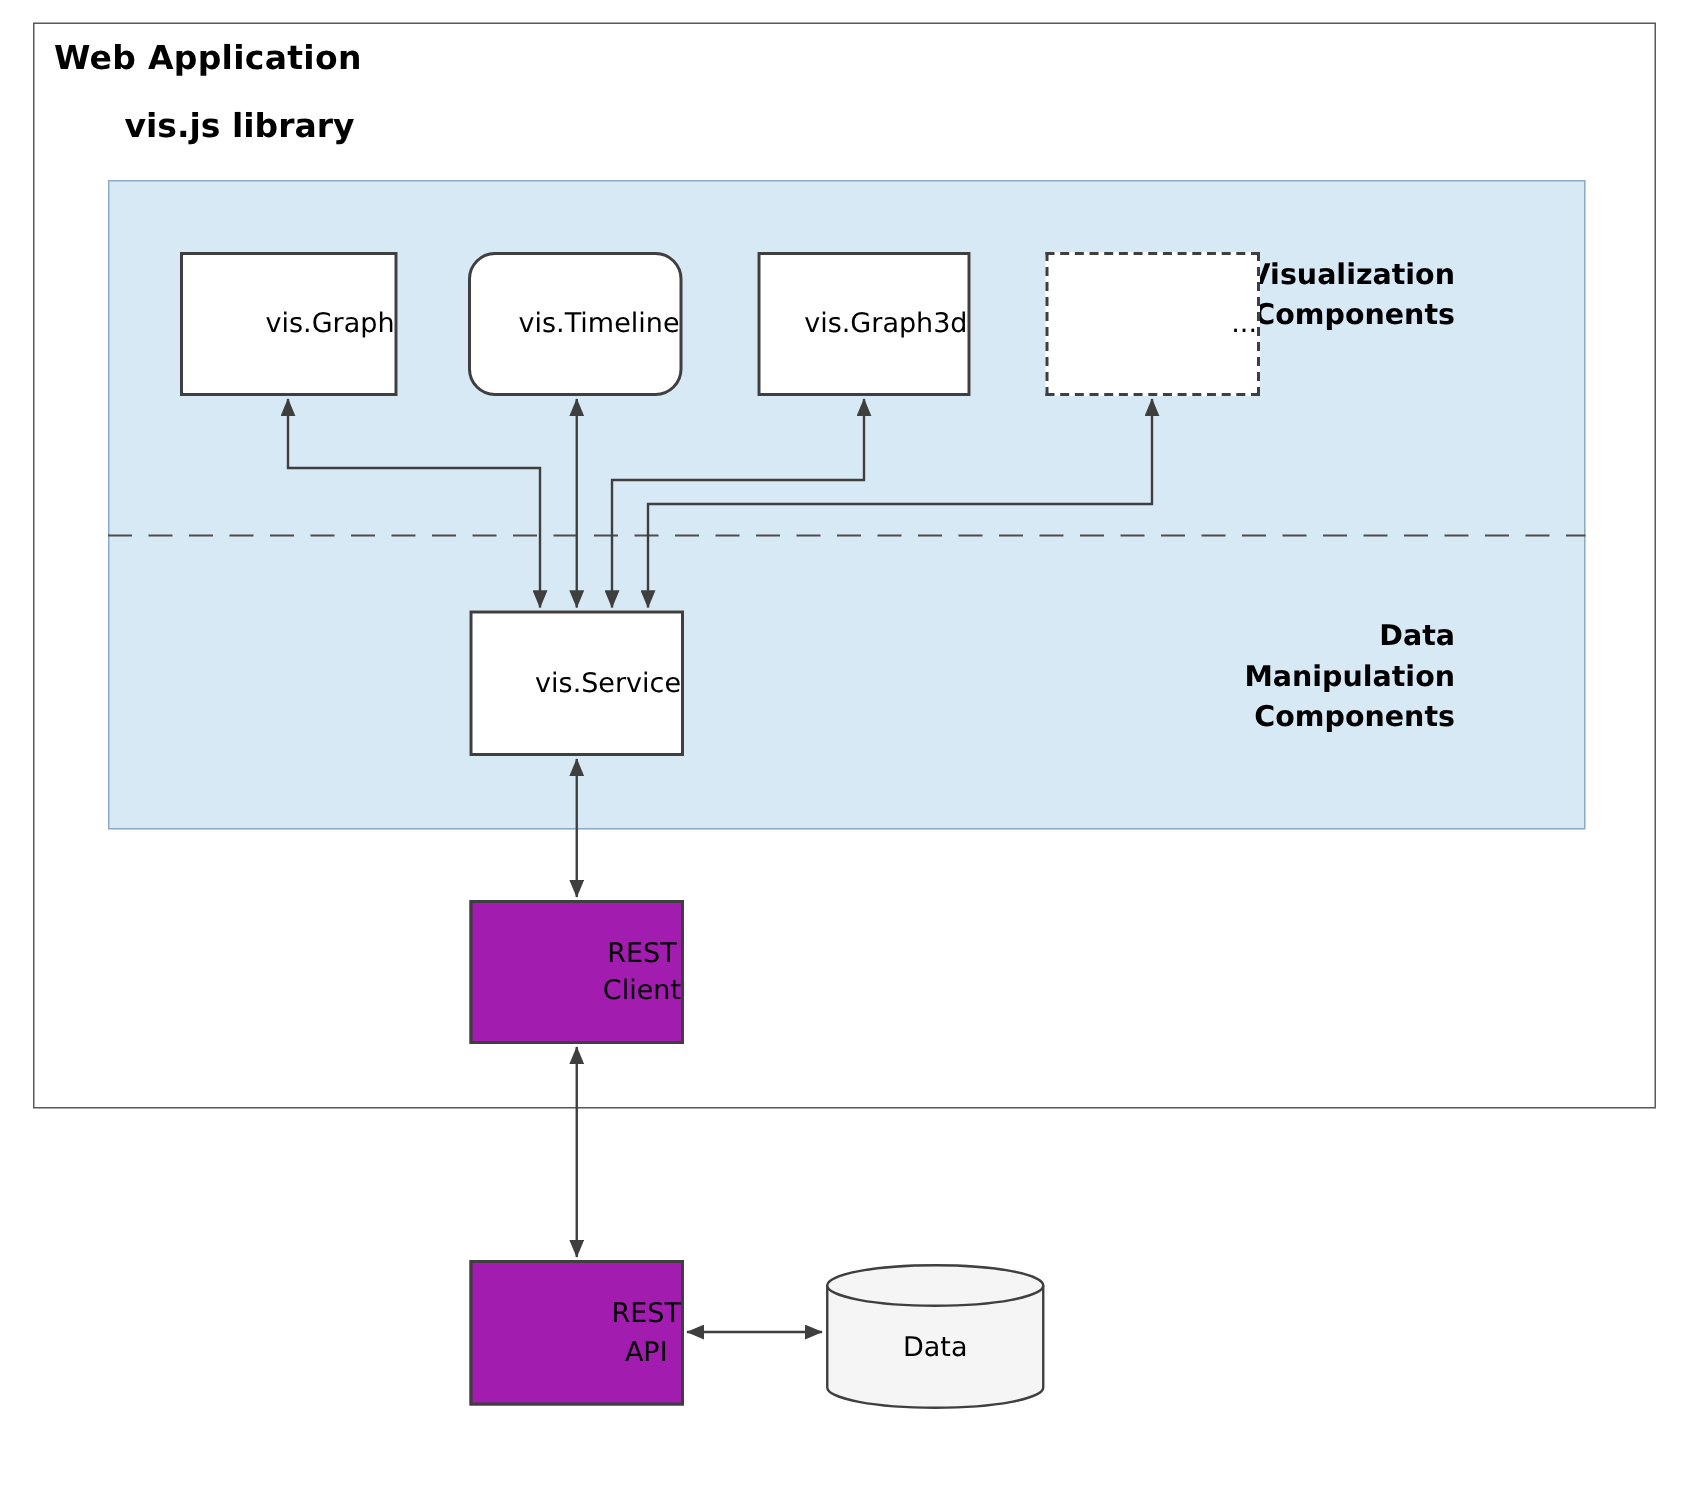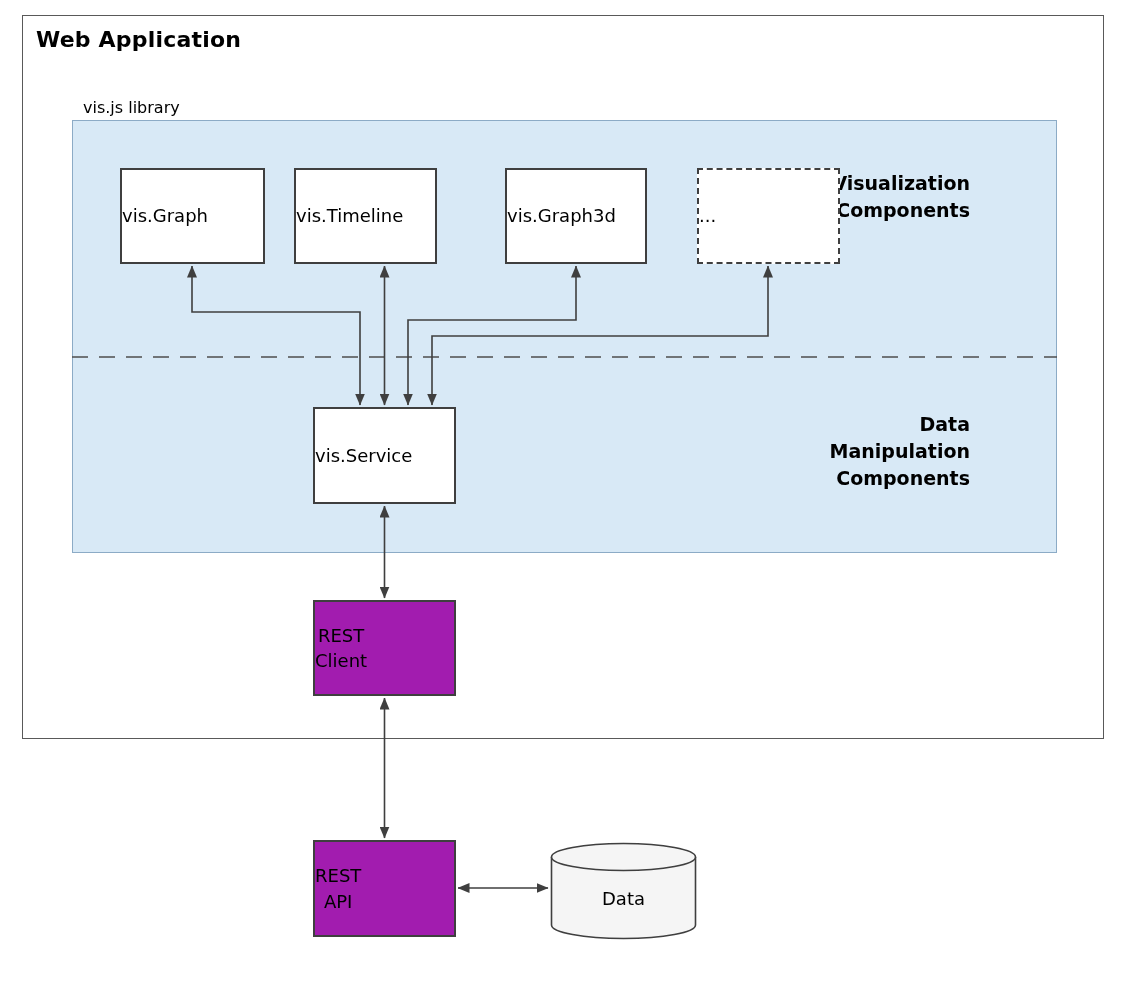--- a/index.html
+++ b/index.html
@@ -24,42 +24,42 @@
     left: 13px;
     top: 11px;
     font-size: 22px;
     font-weight: bold;
     letter-spacing: 0.2px;
   }
 
   .lib-title {
     position: absolute;
     left: 83px;
-    top: 98px;
-    font-size: 16px;
-    font-weight: normal;
+    top: 72px;
+    font-size: 22px;
+    font-weight: bold;
   }
 
   .lib-area {
     position: absolute;
     left: 72px;
     top: 120px;
     width: 985px;
     height: 433px;
     background: #d8e9f6;
     border: 1px solid #8cabc6;
   }
 
   .node {
     position: absolute;
     background: #ffffff;
     border: 2px solid #3f3f3f;
     display: flex;
     align-items: center;
-    justify-content: flex-start;
+    justify-content: flex-end;
     font-size: 18px;
     text-align: center;
     white-space: pre-line;
     line-height: 1.4;
   }
   .node.dashed { border-style: dashed; }
   .node.grey { background: #a21caf; }
 
   .section-label {
     position: absolute;
@@ -126,21 +126,21 @@
   <div class="section-label" style="top:170px;">Visualization
 Components</div>
   <div class="section-label" style="top:411px;">Data
 Manipulation
 Components</div>
 
   <div class="node" style="left:120px; top:168px; width:145px; height:96px;">
     <span>vis.Graph</span>
   </div>
 
-  <div class="node" style="left:294px; top:168px; width:143px; height:96px;">
+  <div class="node" style="left:312px; top:168px; width:143px; height:96px;border-radius:18px;">
     <span>vis.Timeline</span>
   </div>
 
   <div class="node" style="left:505px; top:168px; width:142px; height:96px;">
     <span>vis.Graph3d</span>
   </div>
 
   <div class="node dashed" style="left:697px; top:168px; width:143px; height:96px;">
     <span>...</span>
   </div>

